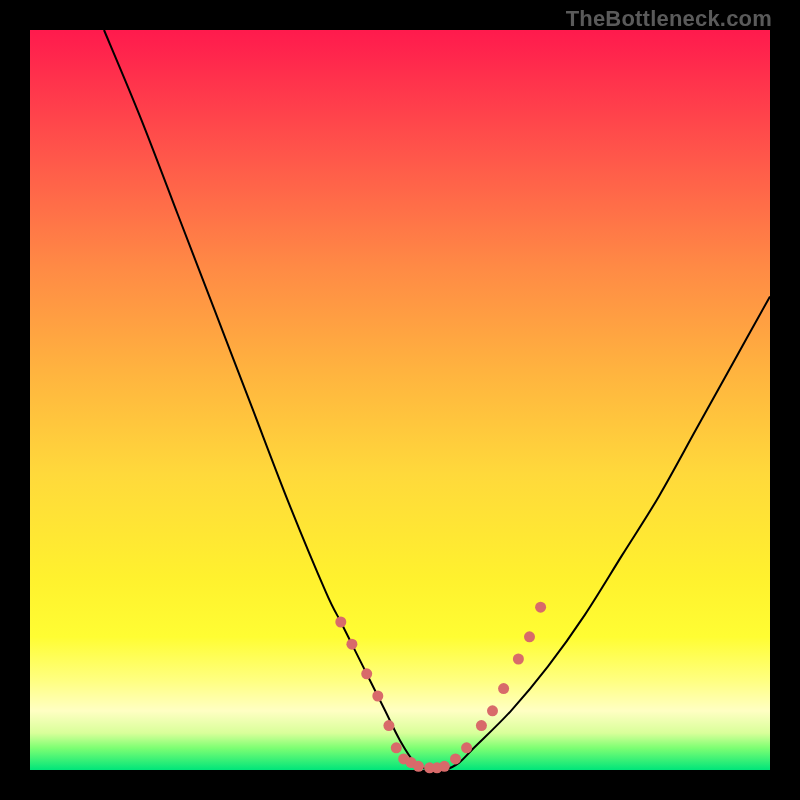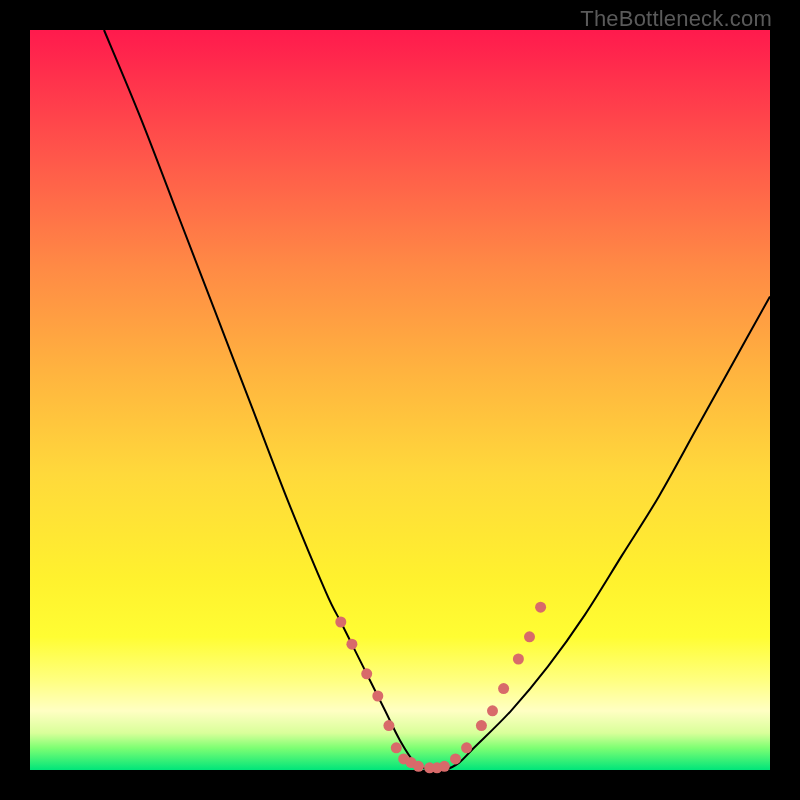--- a/index.html
+++ b/index.html
@@ -10,21 +10,21 @@
     position: relative;
     overflow: hidden;
     font-family: Arial, Helvetica, sans-serif;
   }
   .watermark {
     position: absolute;
     top: 6px;
     right: 28px;
     color: #5a5a5a;
     font-size: 22px;
-    font-weight: normal;
+    font-weight: bold;
     letter-spacing: 0.2px;
     z-index: 10;
   }
   .plot-area {
     position: absolute;
     left: 30px;
     top: 30px;
     width: 740px;
     height: 740px;
     background: linear-gradient(

